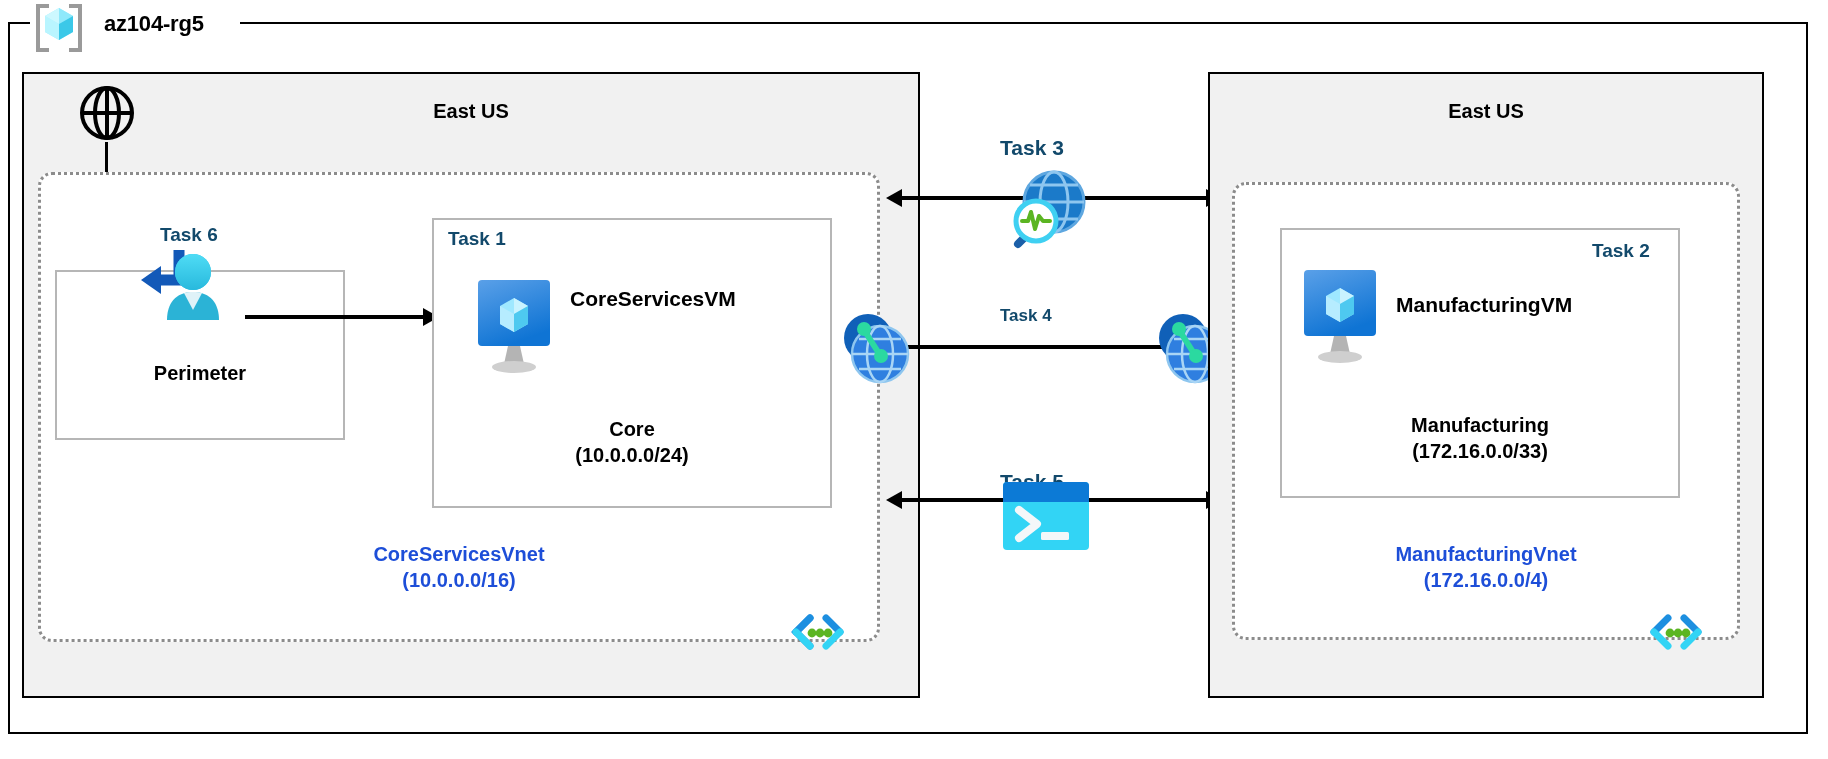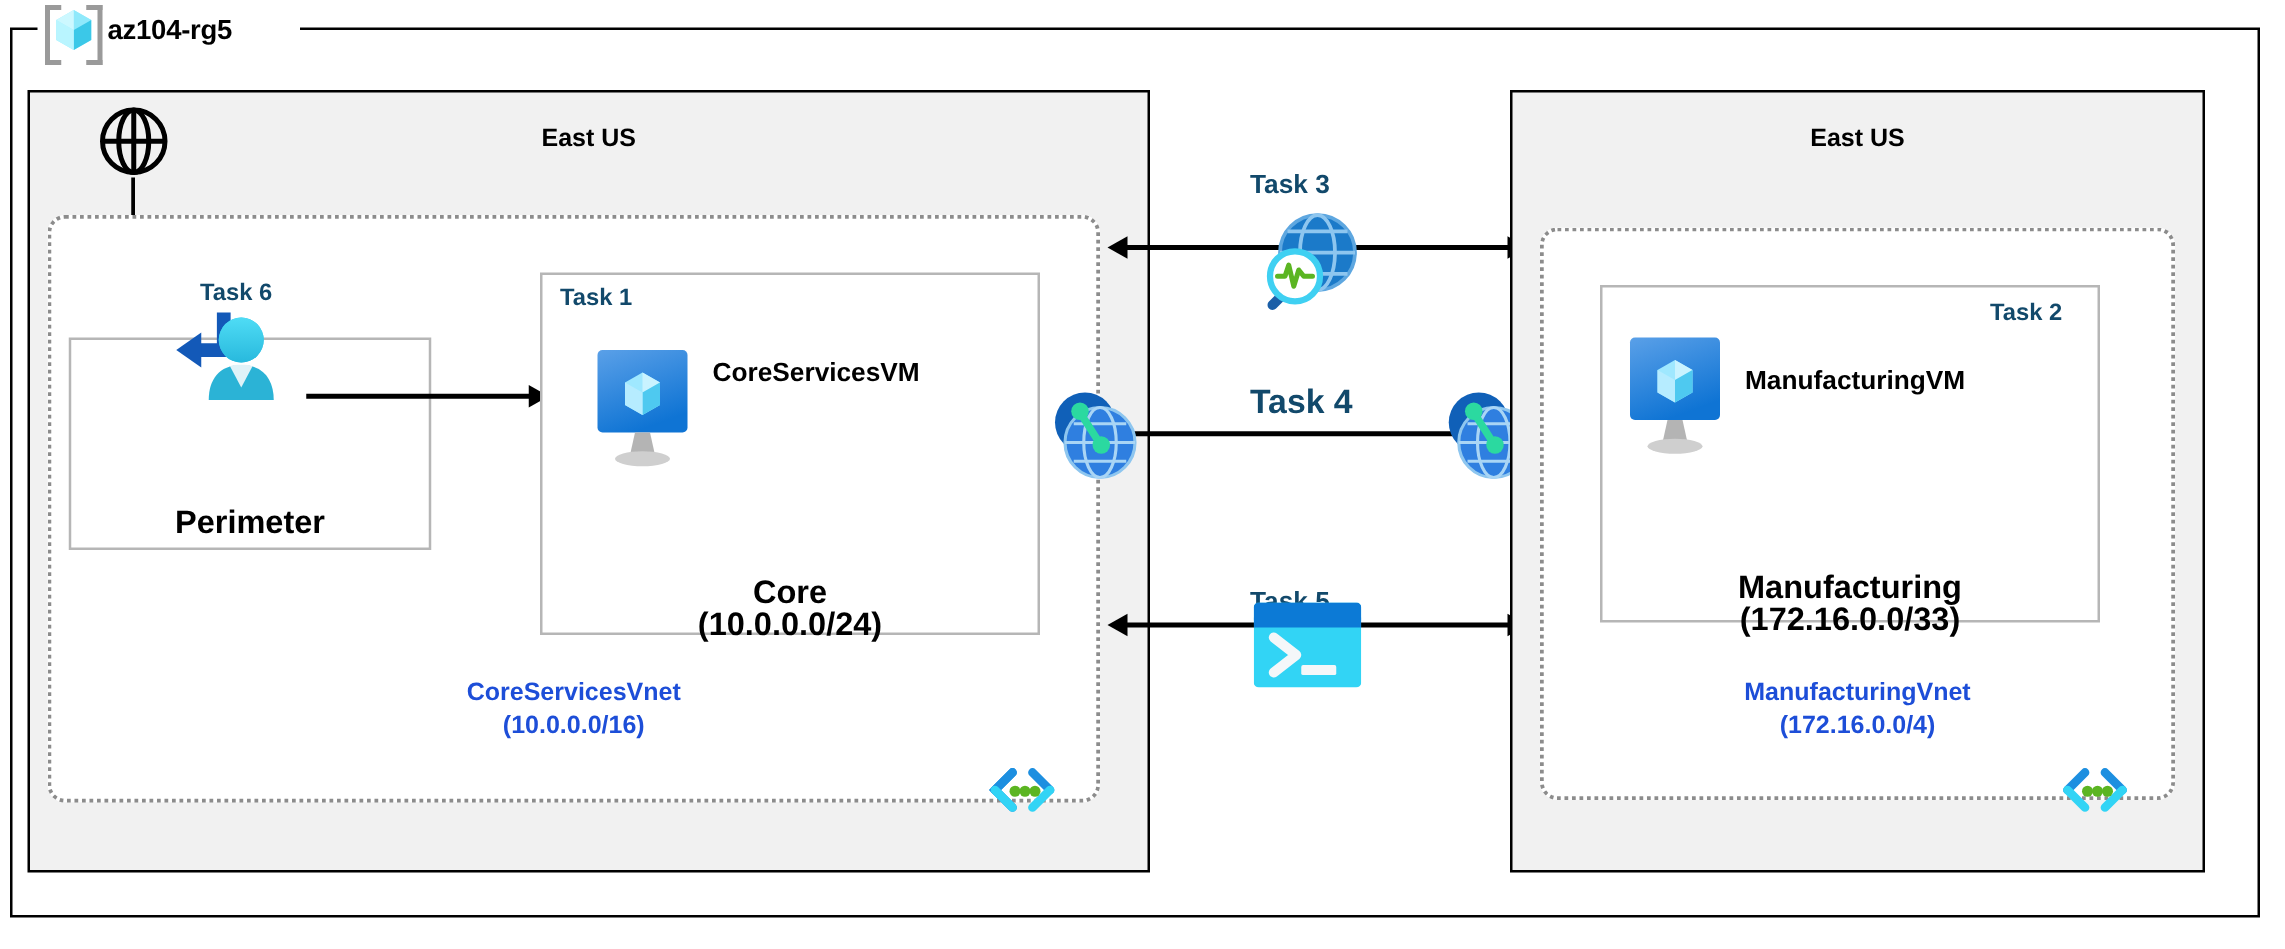--- a/index.html
+++ b/index.html
@@ -5,42 +5,42 @@
   html,body{margin:0;padding:0;background:#ffffff;}
   body{width:1828px;height:759px;font-family:"Liberation Sans",sans-serif;color:#000;}
   #canvas{position:relative;width:1828px;height:759px;overflow:hidden;}
 
   
   .rg-frame{position:absolute;left:8px;top:22px;width:1800px;height:712px;
             border:2px solid #000;box-sizing:border-box;}
   .rg-title-mask{position:absolute;left:30px;top:14px;height:20px;background:#fff;}
   .rg-header{position:absolute;left:34px;top:0px;display:flex;align-items:center;height:48px;
              padding:0 10px 0 0;background:#fff;z-index:6;}
-  .rg-name{font-size:22px;font-weight:bold;color:#000;letter-spacing:-.2px;margin-left:2px;}
+  .rg-name{font-size:22px;font-weight:bold;color:#000;letter-spacing:-.2px;margin-left:20px;}
 
   
   .rg-icon{position:relative;width:50px;height:48px;}
   .rg-icon .brk{position:absolute;top:4px;width:9px;height:40px;border:4px solid #9a9a9a;}
   .rg-icon .brk.l{left:2px;border-right:none;}
   .rg-icon .brk.r{right:2px;border-left:none;}
 
   
   .region{position:absolute;background:#f1f1f1;border:2px solid #000;box-sizing:border-box;}
   .region-title{position:absolute;left:0;right:0;top:26px;text-align:center;
                 font-size:20px;font-weight:bold;color:#000;}
 
   
   .vnet{position:absolute;background:#ffffff;border:3px dotted #8c8c8c;border-radius:14px;box-sizing:border-box;}
   .vnet-label{position:absolute;left:0;right:0;text-align:center;font-size:20px;font-weight:bold;
               line-height:26px;color:#1d4ed8;}
 
   
   .subnet{position:absolute;background:#ffffff;border:2px solid #b6b6b6;box-sizing:border-box;}
-  .subnet-label{position:absolute;left:0;right:0;text-align:center;font-size:26px;font-weight:bold;
-                line-height:26px;color:#000;margin-top:44px;}
+  .subnet-label{position:absolute;left:0;right:0;text-align:center;font-size:20px;font-weight:bold;
+                line-height:26px;color:#000;}
 
   .task-label{position:absolute;font-size:19px;font-weight:bold;color:#12496b;white-space:nowrap;}
   .vm-name{position:absolute;font-size:21px;font-weight:bold;color:#000;white-space:nowrap;}
 
   
   .hline{position:absolute;height:4px;background:#000;}
   .vline{position:absolute;width:3px;background:#000;}
   .arrow{position:absolute;width:0;height:0;}
   .arrow.right{border-top:9px solid transparent;border-bottom:9px solid transparent;border-left:16px solid #000;}
   .arrow.left{border-top:9px solid transparent;border-bottom:9px solid transparent;border-right:16px solid #000;}
@@ -168,21 +168,21 @@
       <ellipse cx="54" cy="34" rx="14" ry="30" fill="none" stroke="#8ec6ef" stroke-width="3"></ellipse>
       <line x1="24" y1="34" x2="84" y2="34" stroke="#8ec6ef" stroke-width="3"></line>
       <line x1="30" y1="17" x2="78" y2="17" stroke="#8ec6ef" stroke-width="3"></line>
       <line x1="30" y1="51" x2="78" y2="51" stroke="#8ec6ef" stroke-width="3"></line>
       <line x1="18" y1="76" x2="32" y2="62" stroke="#1b5fa8" stroke-width="8" stroke-linecap="round"></line>
       <circle cx="36" cy="53" r="20" fill="#fff" stroke="#3fd0f2" stroke-width="5"></circle>
       <polyline points="22,53 28,53 31,44 35,61 39,48 43,53 50,53" fill="none" stroke="#5bb522" stroke-width="4" stroke-linejoin="round" stroke-linecap="round"></polyline>
     </svg>
   </div>
 
-  <div class="task-label" style="left:1000px;top:306px;font-size:27px;">Task 4</div>
+  <div class="task-label" style="left:1000px;top:306px;font-size:17px;">Task 4</div>
   <div class="hline" style="left:900px;top:345px;width:320px;"></div>
   <div class="arrow left" style="left:886px;top:338px;"></div>
   <div class="arrow right" style="left:1206px;top:338px;"></div>
 
   <div class="icon-abs" style="left:840px;top:310px;">
     <svg width="70" height="76" viewBox="0 0 70 76">
       <circle cx="28" cy="28" r="24" fill="#1060b8"></circle>
       <circle cx="40" cy="44" r="28" fill="#2f7fe0"></circle>
       <ellipse cx="40" cy="44" rx="28" ry="28" fill="none" stroke="#8ec6ef" stroke-width="2.5"></ellipse>
       <ellipse cx="40" cy="44" rx="13" ry="28" fill="none" stroke="#a9d5f5" stroke-width="2.5"></ellipse>

